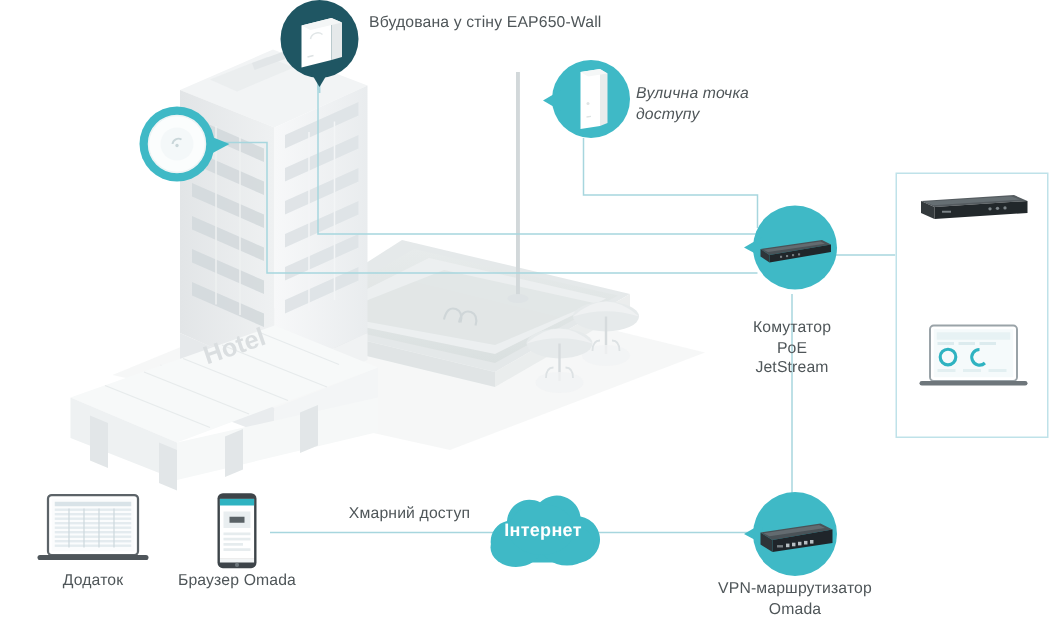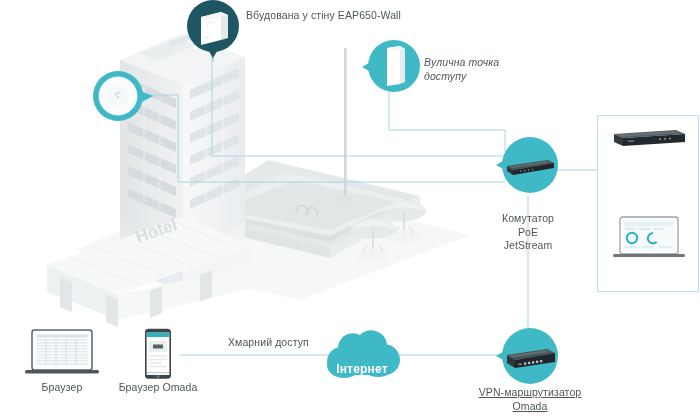--- a/index.html
+++ b/index.html
@@ -21,21 +21,20 @@
     white-space:pre-line;
     letter-spacing:0.1px;
   }
   .lbl.center{text-align:center;}
 
   
   .cloud-txt{
     position:absolute;
     color:#ffffff;font-weight:bold;font-size:12px;
     letter-spacing:0.2px;
-    margin-top:16px;
   }
 
   
   .panel{
     position:absolute;
     border:1px solid #bfe2e9;
     background:#ffffff;
     box-sizing:border-box;
   }
   .panel-txt{
@@ -332,42 +331,42 @@
       </g>
       <g stroke="#cdd8dd" stroke-width="0.8">
         <line x1="22" y1="11" x2="22" y2="37"></line>
         <line x1="32" y1="11" x2="32" y2="37"></line>
         <line x1="42" y1="11" x2="42" y2="37"></line>
         <line x1="52" y1="11" x2="52" y2="37"></line>
       </g>
       <rect x="1" y="42" width="74" height="3.4" rx="1.7" fill="#4f565b"></rect>
     </svg>
   </div>
-  <div class="lbl center" style="left:22px;top:381px;width:80px;">Браузер</div>
+  <div class="lbl center" style="left:22px;top:381px;width:80px;">Додаток</div>
 
   <div class="abs" style="left:141px;top:328px;width:34px;height:52px;">
     <svg width="34" height="52" viewBox="0 0 34 52">
       <rect x="4" y="0.8" width="26" height="50" rx="3.6" fill="#3d4449"></rect>
       <rect x="5.6" y="4.6" width="22.8" height="40" fill="#ffffff"></rect>
       <rect x="5.6" y="4.6" width="22.8" height="4.4" fill="#2fb3c1"></rect>
       <rect x="8" y="13" width="18" height="11" fill="#e9eef0"></rect>
       <rect x="12" y="16.5" width="10" height="4" fill="#5a6266"></rect>
       <g fill="#e6ecee">
         <rect x="8" y="27" width="18" height="1.8"></rect>
         <rect x="8" y="30.5" width="18" height="1.8"></rect>
         <rect x="8" y="34" width="13" height="1.8"></rect>
         <rect x="8" y="37.5" width="18" height="1.8"></rect>
       </g>
       <rect x="5.6" y="44.6" width="22.8" height="2.4" fill="#f1f4f5"></rect>
       <circle cx="17" cy="48.6" r="1.4" fill="#6d767b"></circle>
     </svg>
   </div>
   <div class="lbl center" style="left:114px;top:381px;width:88px;">Браузер Omada</div>
 
-  <div class="lbl" style="left:228px;top:336px;width:130px;">Хмарний доступ</div>
+  <div class="lbl" style="left:208px;top:336px;width:130px;text-align:center;">Хмарний доступ</div>
 
   <div class="abs" style="left:320px;top:327px;width:82px;height:52px;">
     <svg width="82" height="52" viewBox="0 0 82 52">
       <path d="M20,48 a14,14 0 0 1 -2,-27.6 a15,15 0 0 1 22,-12.5 a16,16 0 0 1 27,9.5 a14,14 0 0 1 -5,30.6 Z" fill="#3fb9c6"></path>
       <ellipse cx="24" cy="38" rx="17" ry="13" fill="#3fb9c6"></ellipse>
       <ellipse cx="58" cy="36" rx="18" ry="14" fill="#3fb9c6"></ellipse>
       <ellipse cx="41" cy="26" rx="22" ry="17" fill="#3fb9c6"></ellipse>
     </svg>
   </div>
   <div class="cloud-txt" style="left:333px;top:346px;width:58px;text-align:center;">Інтернет</div>
@@ -385,16 +384,16 @@
       <g fill="#c8d0d4" opacity="0.9">
         <rect x="28" y="36.4" width="2.3" height="2.4"></rect>
         <rect x="32" y="35.8" width="2.3" height="2.4"></rect>
         <rect x="36" y="35.2" width="2.3" height="2.4"></rect>
         <rect x="40" y="34.6" width="2.3" height="2.4"></rect>
         <rect x="44" y="34" width="2.3" height="2.4"></rect>
       </g>
       <rect x="22" y="37.4" width="4" height="1.6" fill="#8e979b" opacity="0.8"></rect>
     </svg>
   </div>
-  <div class="lbl center" style="left:466px;top:386px;width:128px;text-decoration:underline;">VPN-маршрутизатор
+  <div class="lbl center" style="left:466px;top:386px;width:128px;">VPN-маршрутизатор
 Omada</div>
 
 </div>
 
 </body></html>

